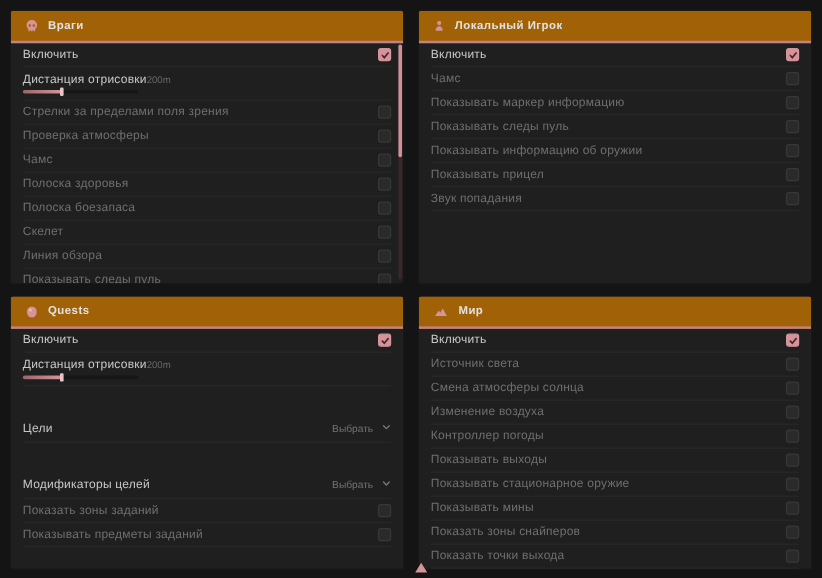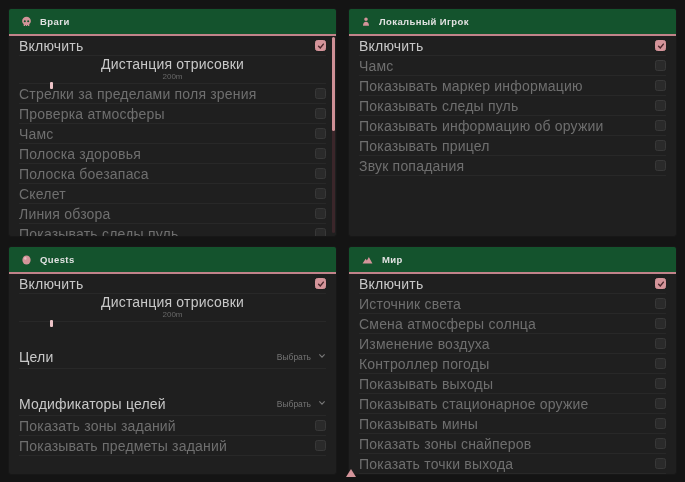--- a/index.html
+++ b/index.html
@@ -20,41 +20,41 @@
   .panel{
     position:relative;
     background:#1f1f1f;
     border:1px solid #171717;
     border-radius:3px;
     overflow:hidden;
   }
   .panel-header{
     display:flex;align-items:center;gap:8px;
     height:25px;padding:0 12px;
-    background:#14532d;
+    background:#a16207;
     border-bottom:2px solid #c1838a;
   }
   .panel-icon{display:flex;align-items:center;}
   .panel-title{
     margin:0;font-size:9.5px;font-weight:bold;
     color:#e2e2e2;letter-spacing:.4px;
   }
   .rows{padding:0 10px;}
   .row{
     display:flex;align-items:center;justify-content:space-between;
     height:19px;
     border-bottom:1px solid #282828;
   }
   .row.select-row{height:22px;margin-top:24px;}
   .row.slider-row{
     height:27px;flex-direction:column;align-items:stretch;
     justify-content:center;gap:3px;
   }
-  .slider-top{display:flex;align-items:center;justify-content:space-between;flex-direction:column;}
-  .lbl{font-size:14px;color:#6f6f6f;letter-spacing:.2px;white-space:nowrap;}
+  .slider-top{display:flex;align-items:center;}
+  .lbl{font-size:10px;color:#6f6f6f;letter-spacing:.2px;white-space:nowrap;}
   .lbl.em{color:#c8c8c8;}
   .val{font-size:8px;color:#686868;}
   .checkbox{
     width:11px;height:11px;border-radius:2.5px;
     background:#2a2a2a;border:1px solid #383838;
     box-sizing:border-box;
     display:flex;align-items:center;justify-content:center;
     flex:0 0 auto;
   }
   .checkbox.checked{background:#d4949a;border-color:#d4949a;}

